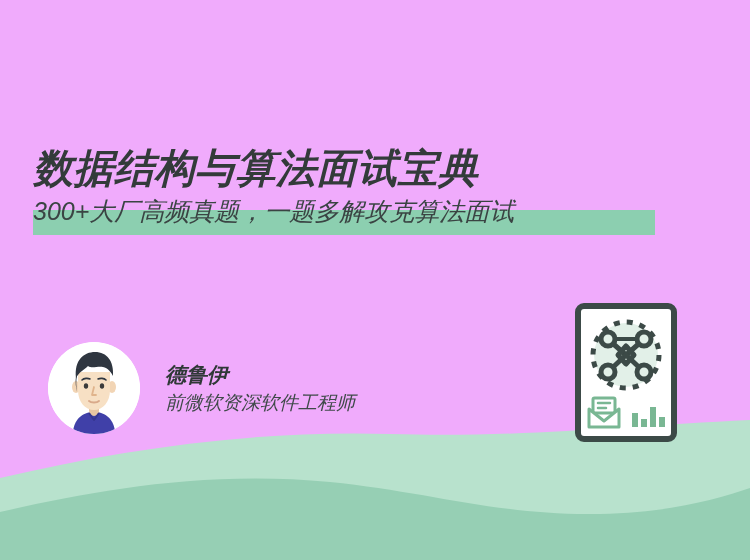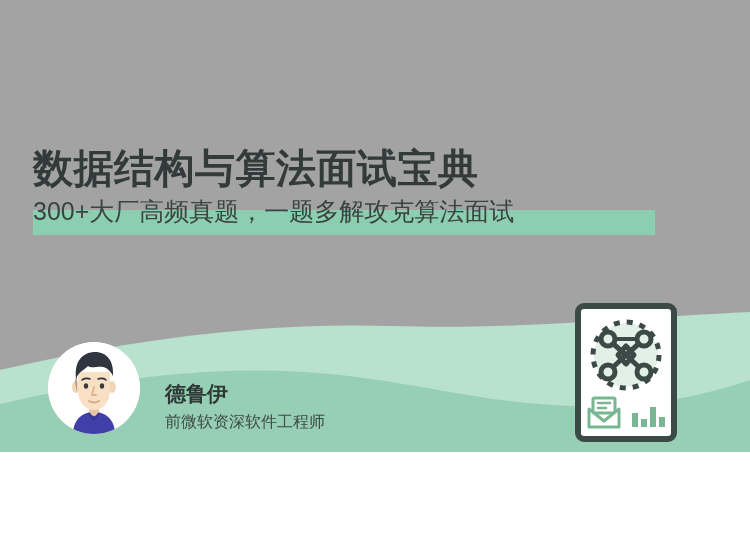--- a/index.html
+++ b/index.html
@@ -9,23 +9,24 @@
   body {
     width: 750px;
     height: 560px;
     overflow: hidden;
     font-family: "Liberation Sans", "DejaVu Sans", sans-serif;
   }
 
   #banner {
     position: relative;
     width: 750px;
-    height: 452px;
-    background: #a3a3a3;
+    height: 560px;
+    background: #f0abfc;
     overflow: hidden;
+    font-style: italic;
   }
 
   
   .wave-layer {
     position: absolute;
     left: 0;
     bottom: 0;
     width: 750px;
     height: 140px;
     pointer-events: none;
@@ -73,21 +74,21 @@
     color: #3a4443;
     white-space: nowrap;
   }
 
   
   .instructor-block {
     position: absolute;
     left: 48px;
     top: 342px;
     display: flex;
-    align-items: flex-end;
+    align-items: center;
   }
 
   .avatar {
     width: 92px;
     height: 92px;
     border-radius: 50%;
     background: #ffffff;
     overflow: hidden;
     flex: 0 0 auto;
     position: relative;
@@ -102,21 +103,21 @@
   }
   .instructor-name {
     font-size: 21px;
     line-height: 28px;
     font-weight: bold;
     color: #2f3837;
     white-space: nowrap;
   }
   .instructor-role {
     margin-top: 2px;
-    font-size: 16px;
+    font-size: 19px;
     line-height: 24px;
     font-weight: normal;
     color: #3f4a49;
     white-space: nowrap;
   }
 
   
   .illustration-card {
     position: absolute;
     left: 575px;

